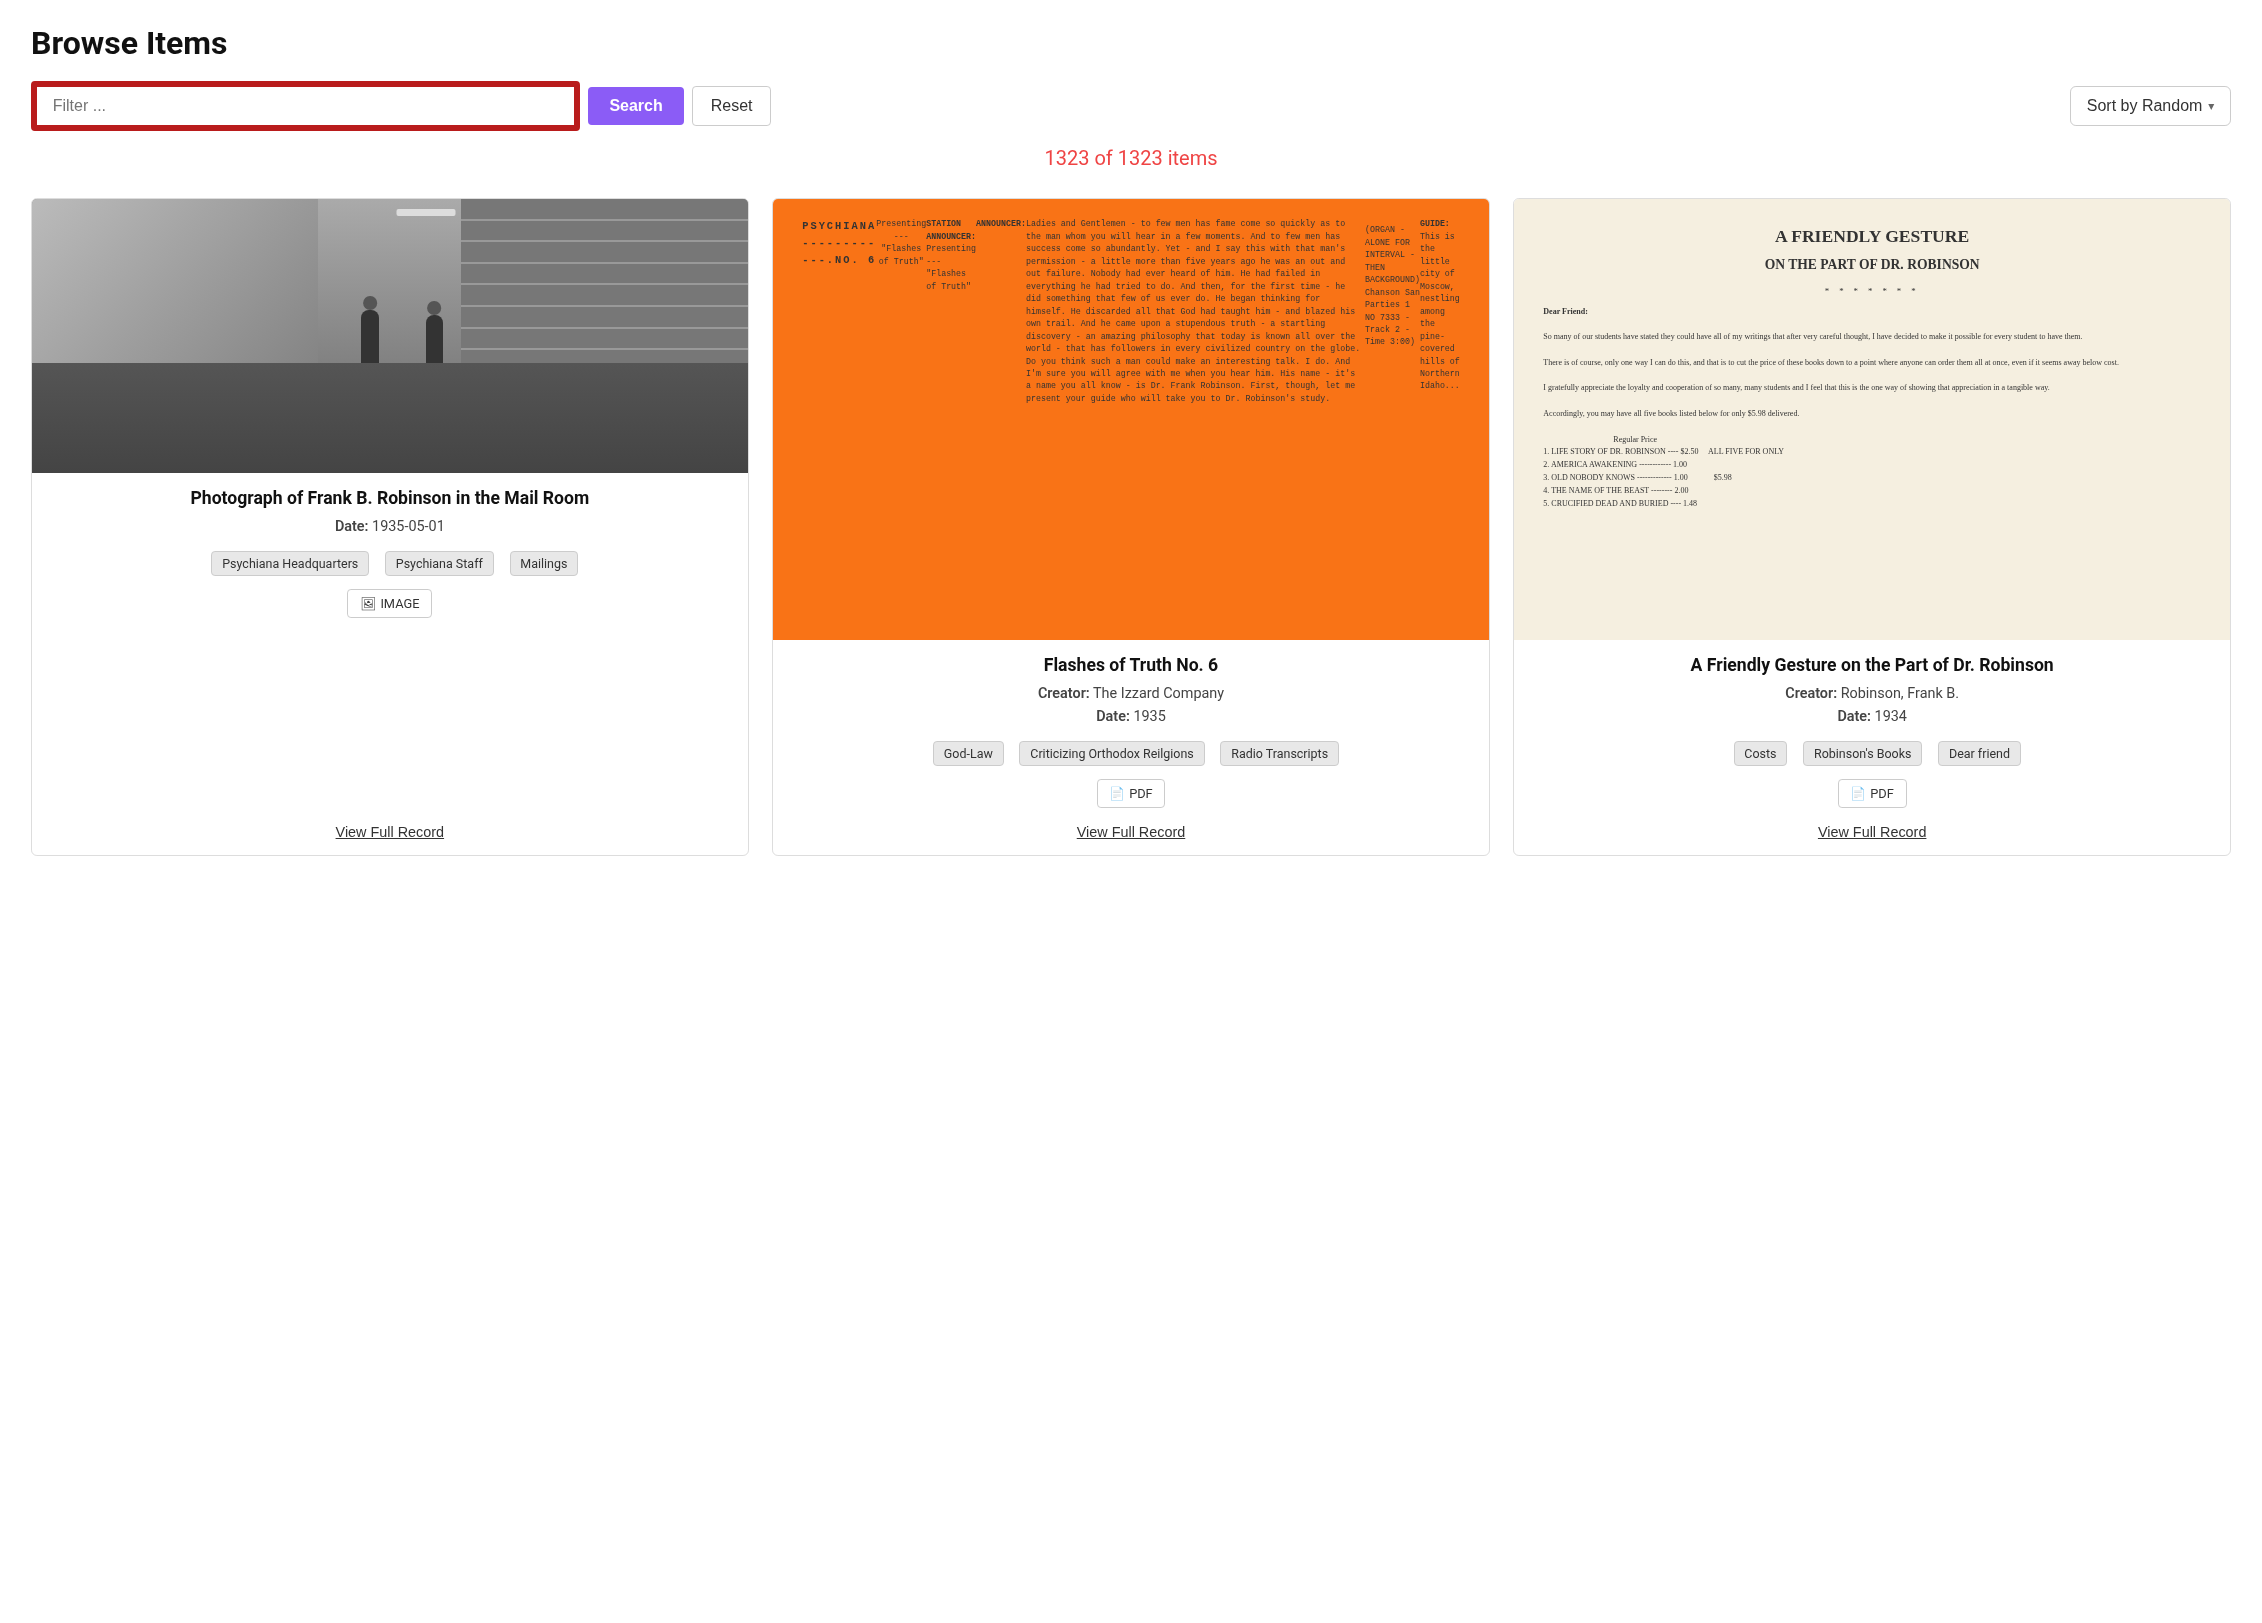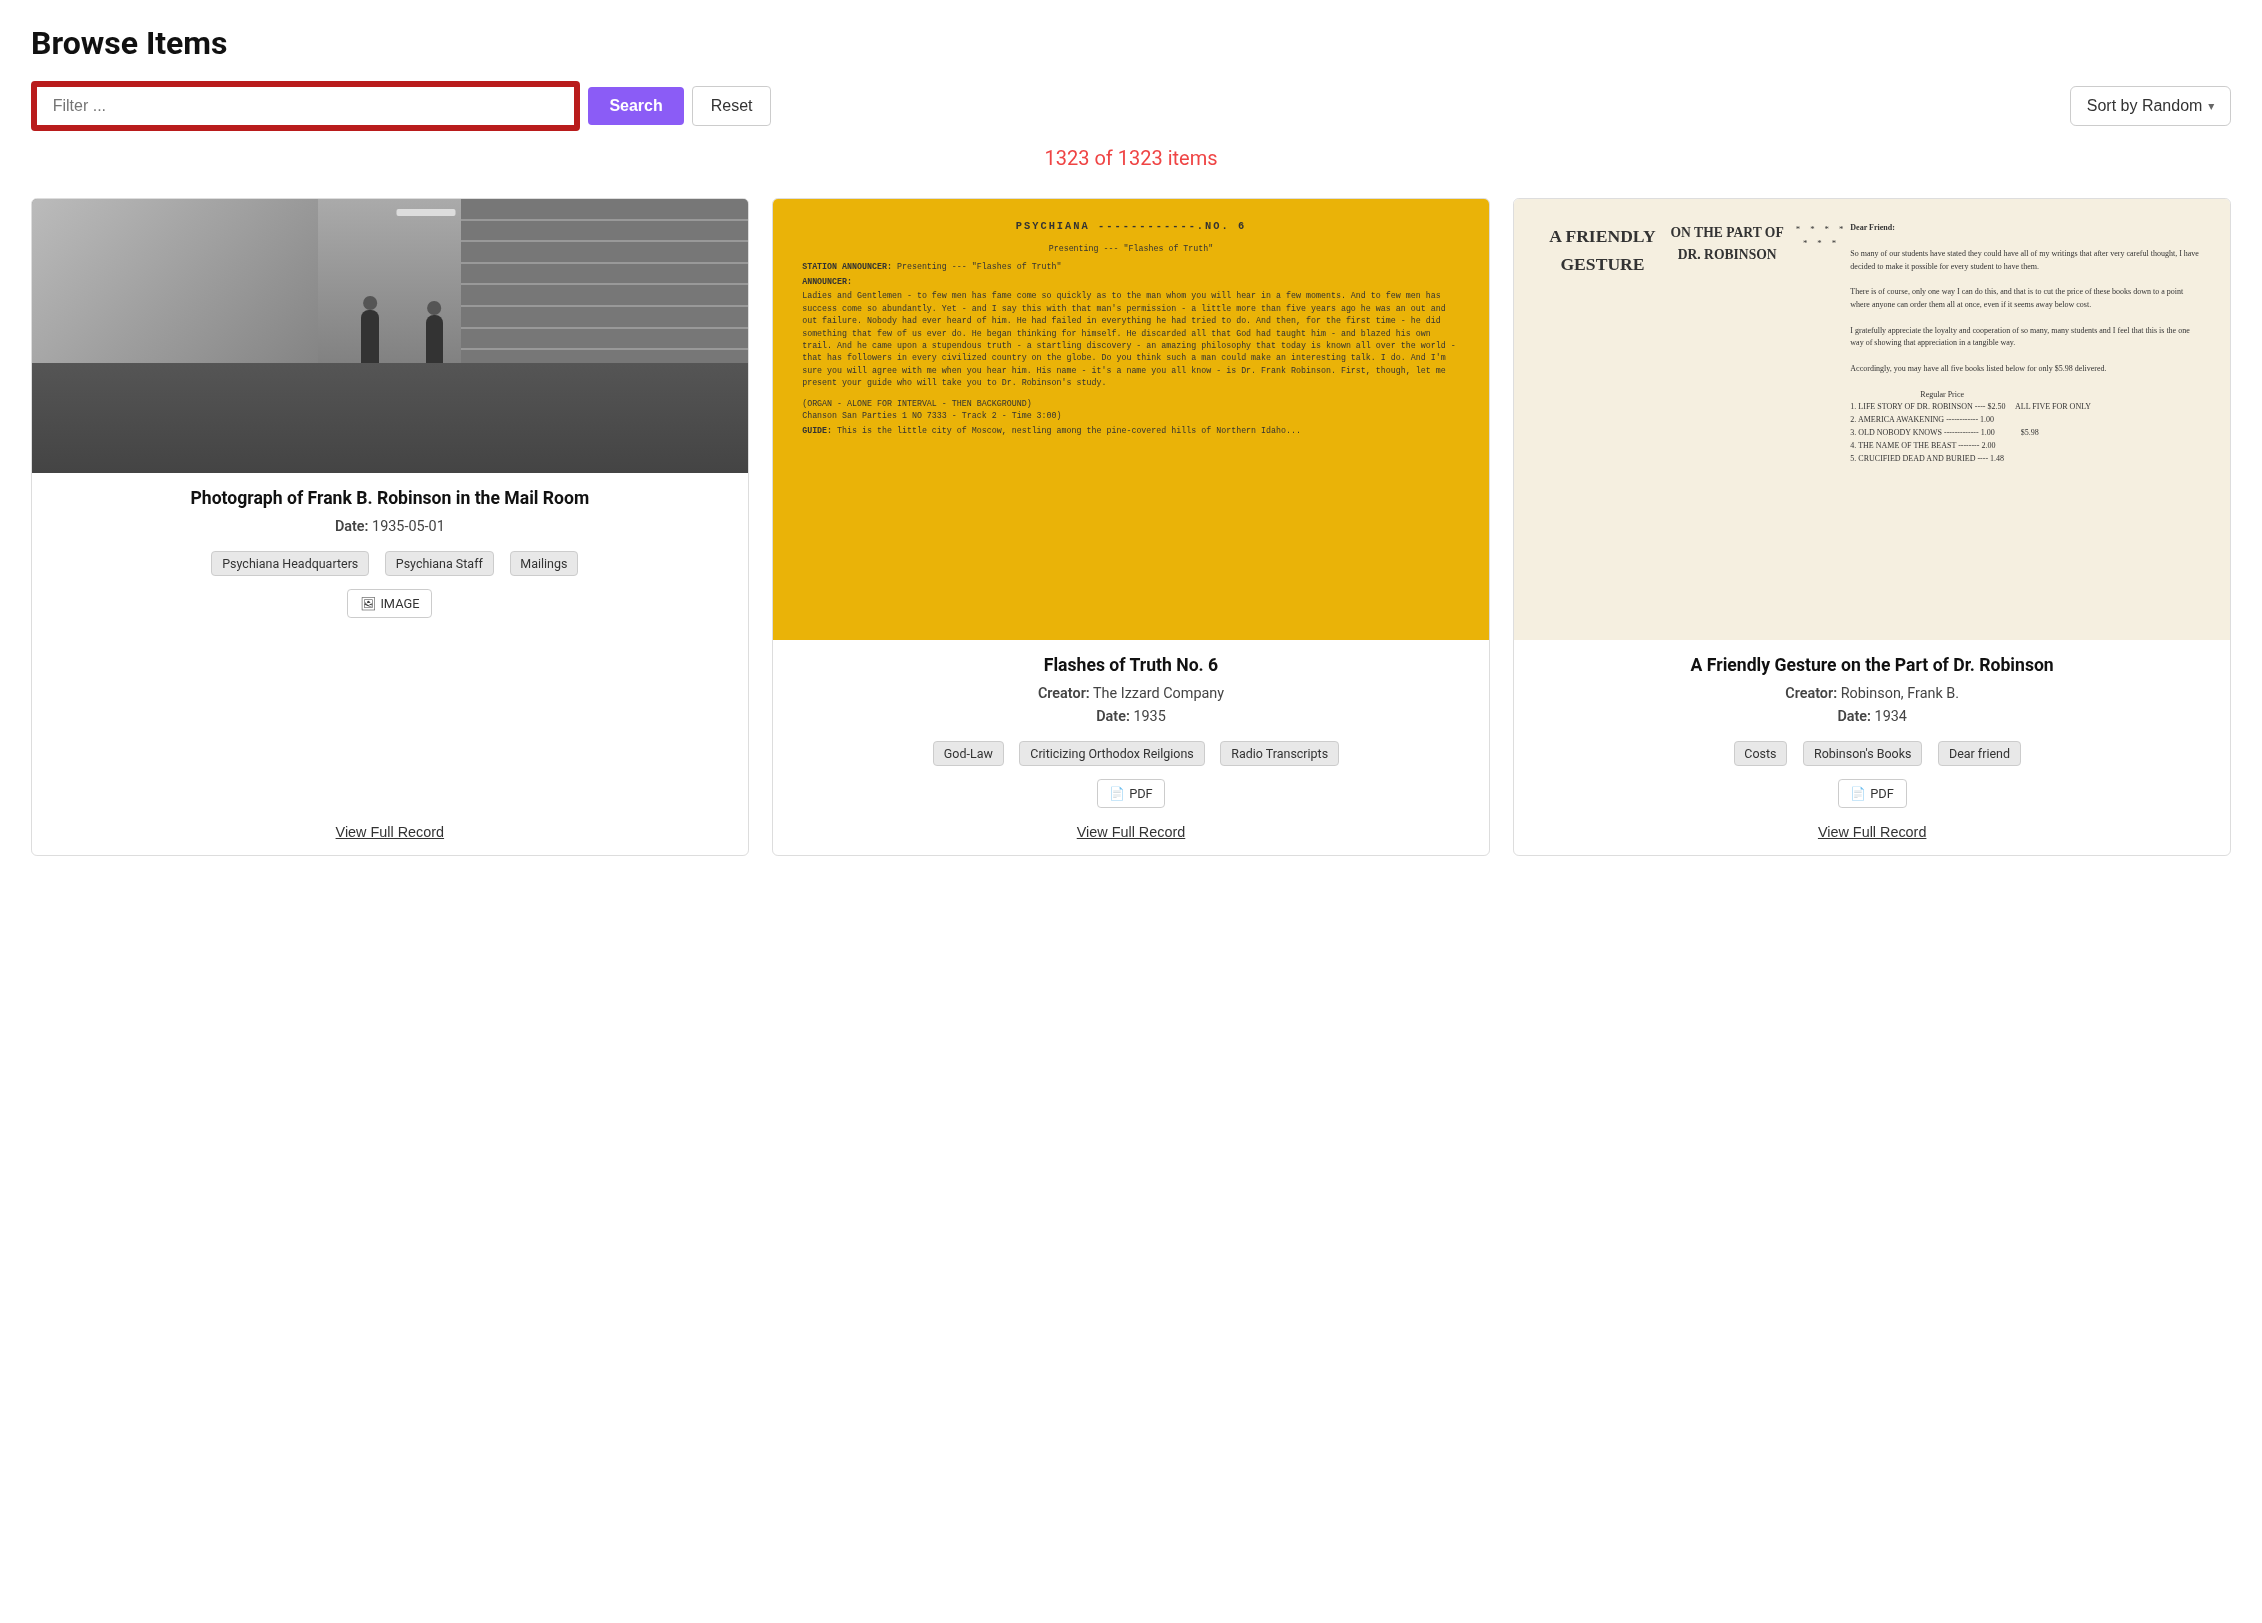--- a/index.html
+++ b/index.html
@@ -92,36 +92,36 @@
       border: 1px solid #ddd;
       border-radius: 5.9px;
       overflow: hidden;
       background: #fff;
       display: flex;
       flex-direction: column;
     }
 
     .img-document {
       height: 441px;
-      background: #eab308;
-      display: flex;
-      flex-direction: column;
+      background: #f97316;
+      display: flex;
+      flex-direction: row;
       padding: 19.6px 29px;
       font-family: 'Courier New', monospace;
       font-size: 0.55rem;
       line-height: 1.6;
       color: #333;
       overflow: hidden;
     }
 
     .img-document2 {
       height: 441px;
       background: #f5efe0;
       display: flex;
-      flex-direction: row;
+      flex-direction: column;
       padding: 23.5px 29px;
       font-family: serif;
       font-size: 0.55rem;
       line-height: 1.6;
       color: #333;
       overflow: hidden;
     }
 
     .card-body {
       padding: 15.7px 17.6px;

